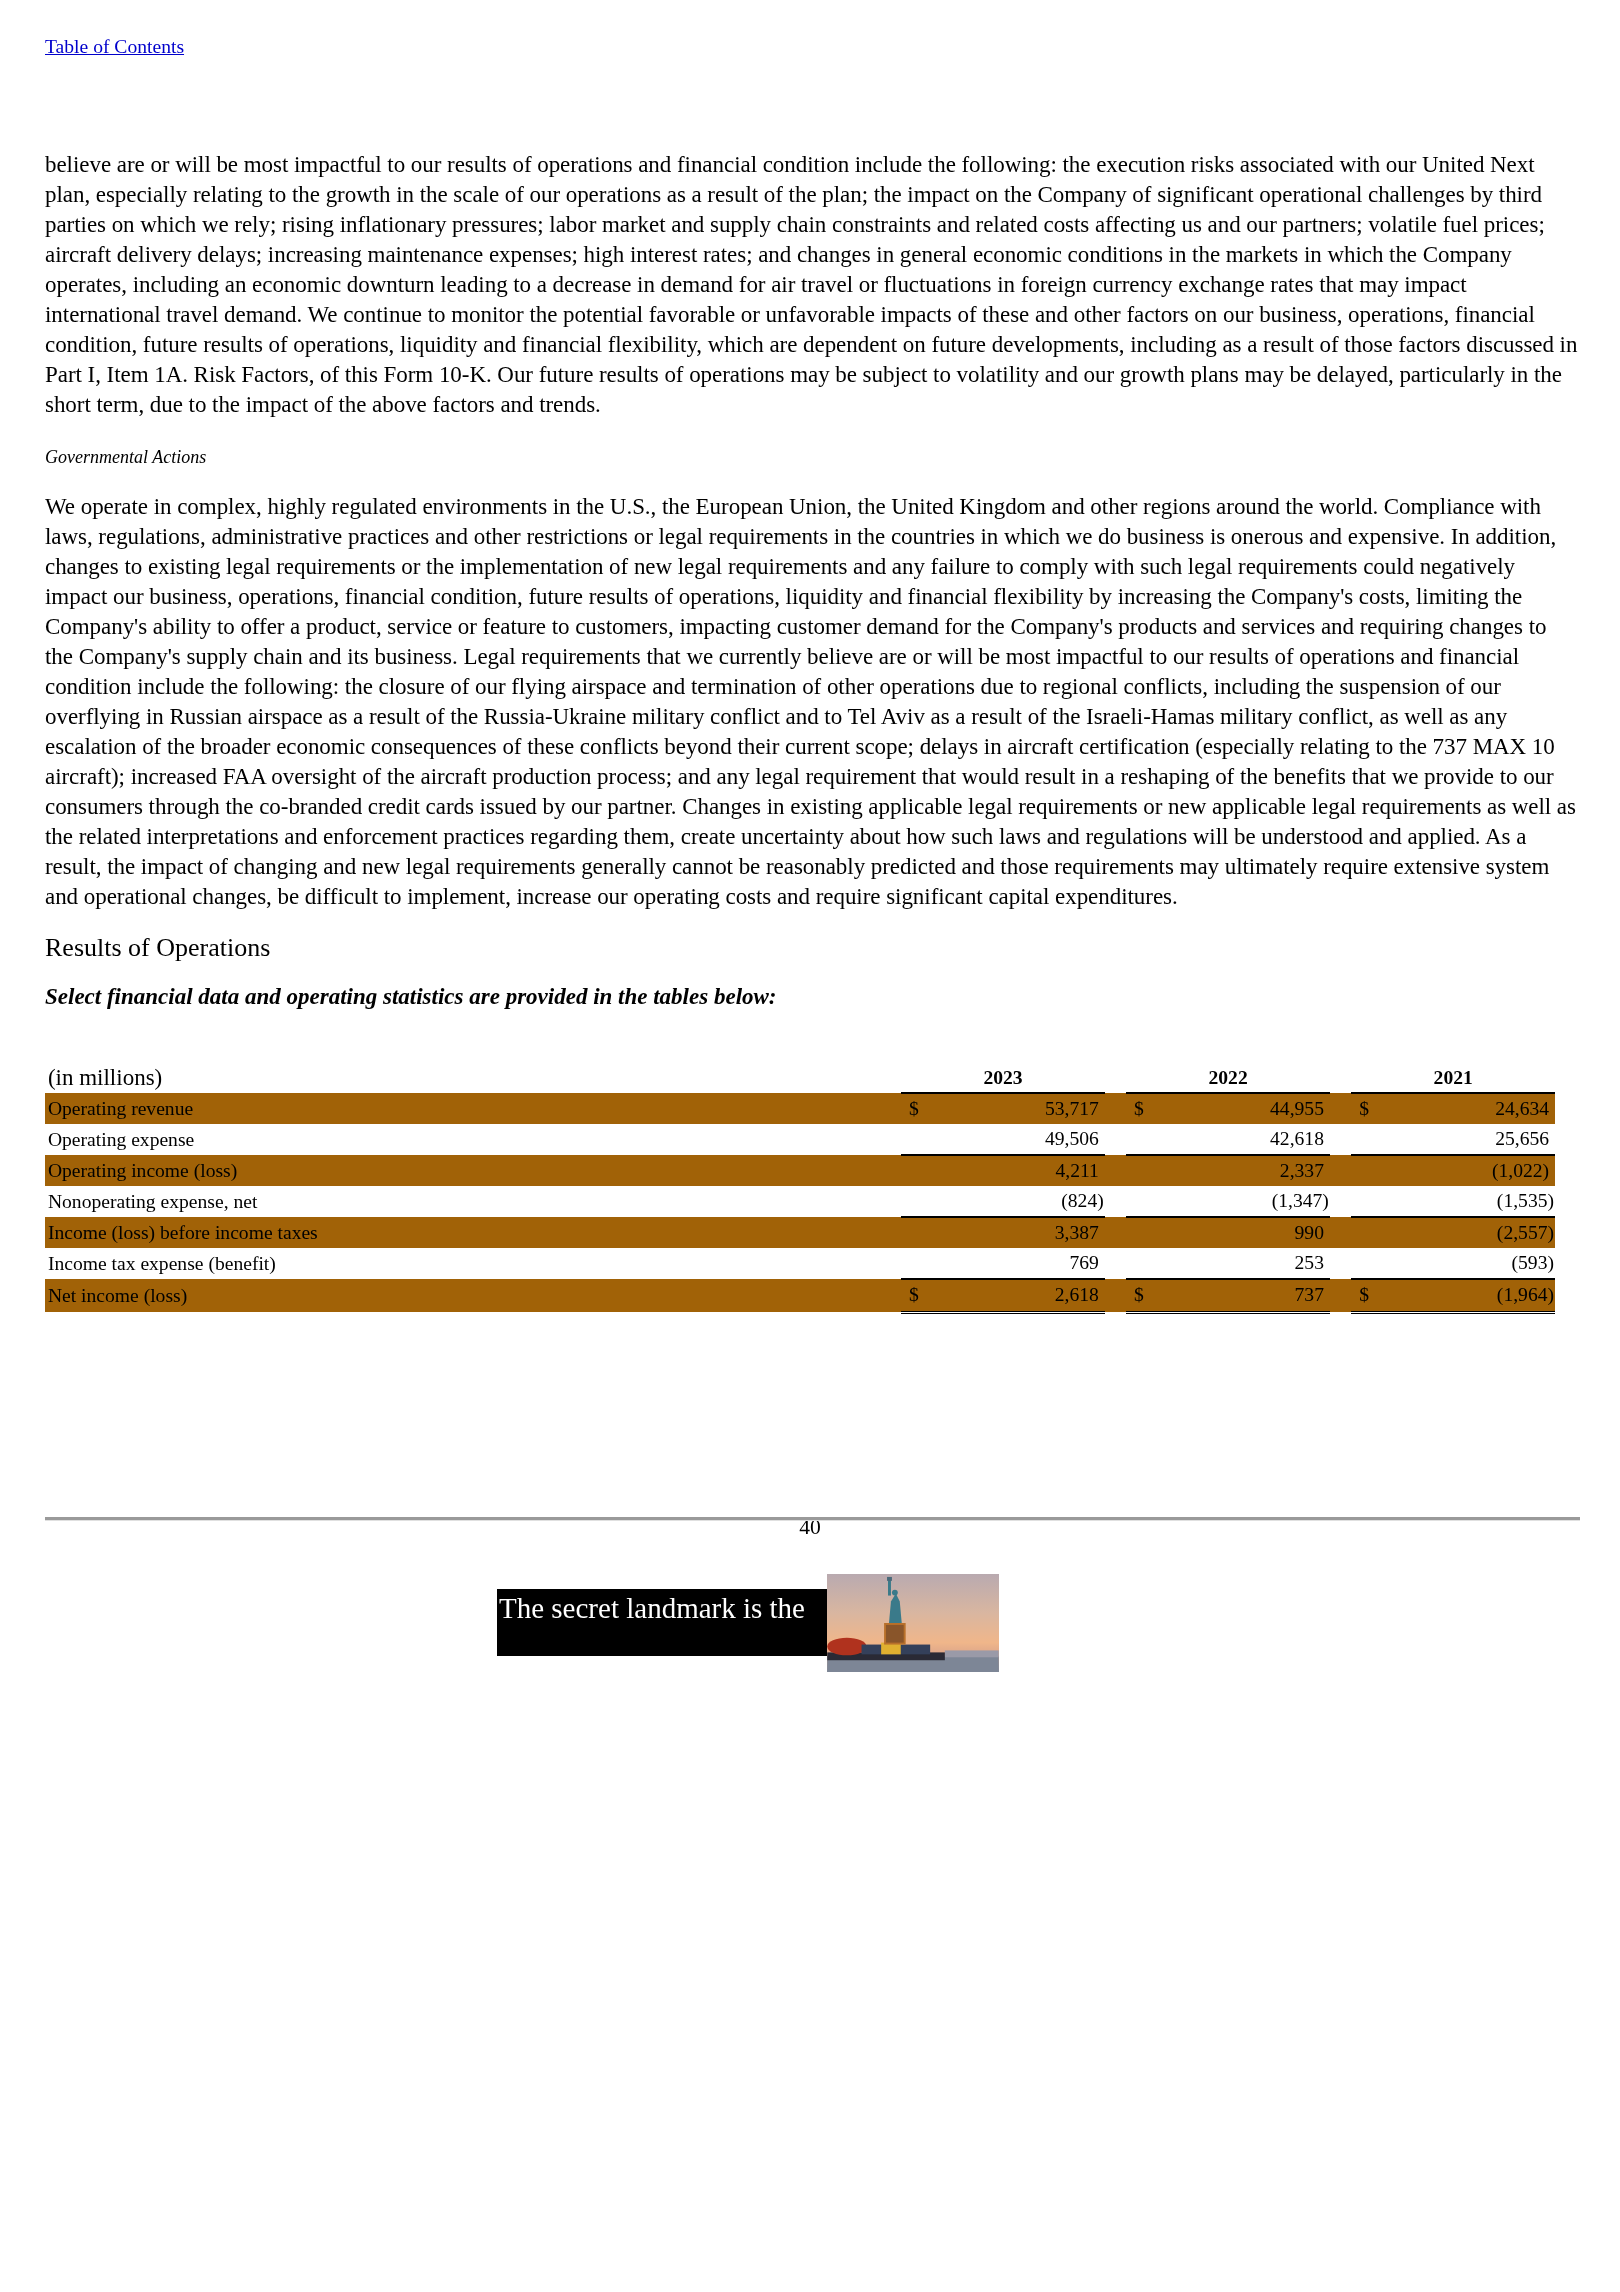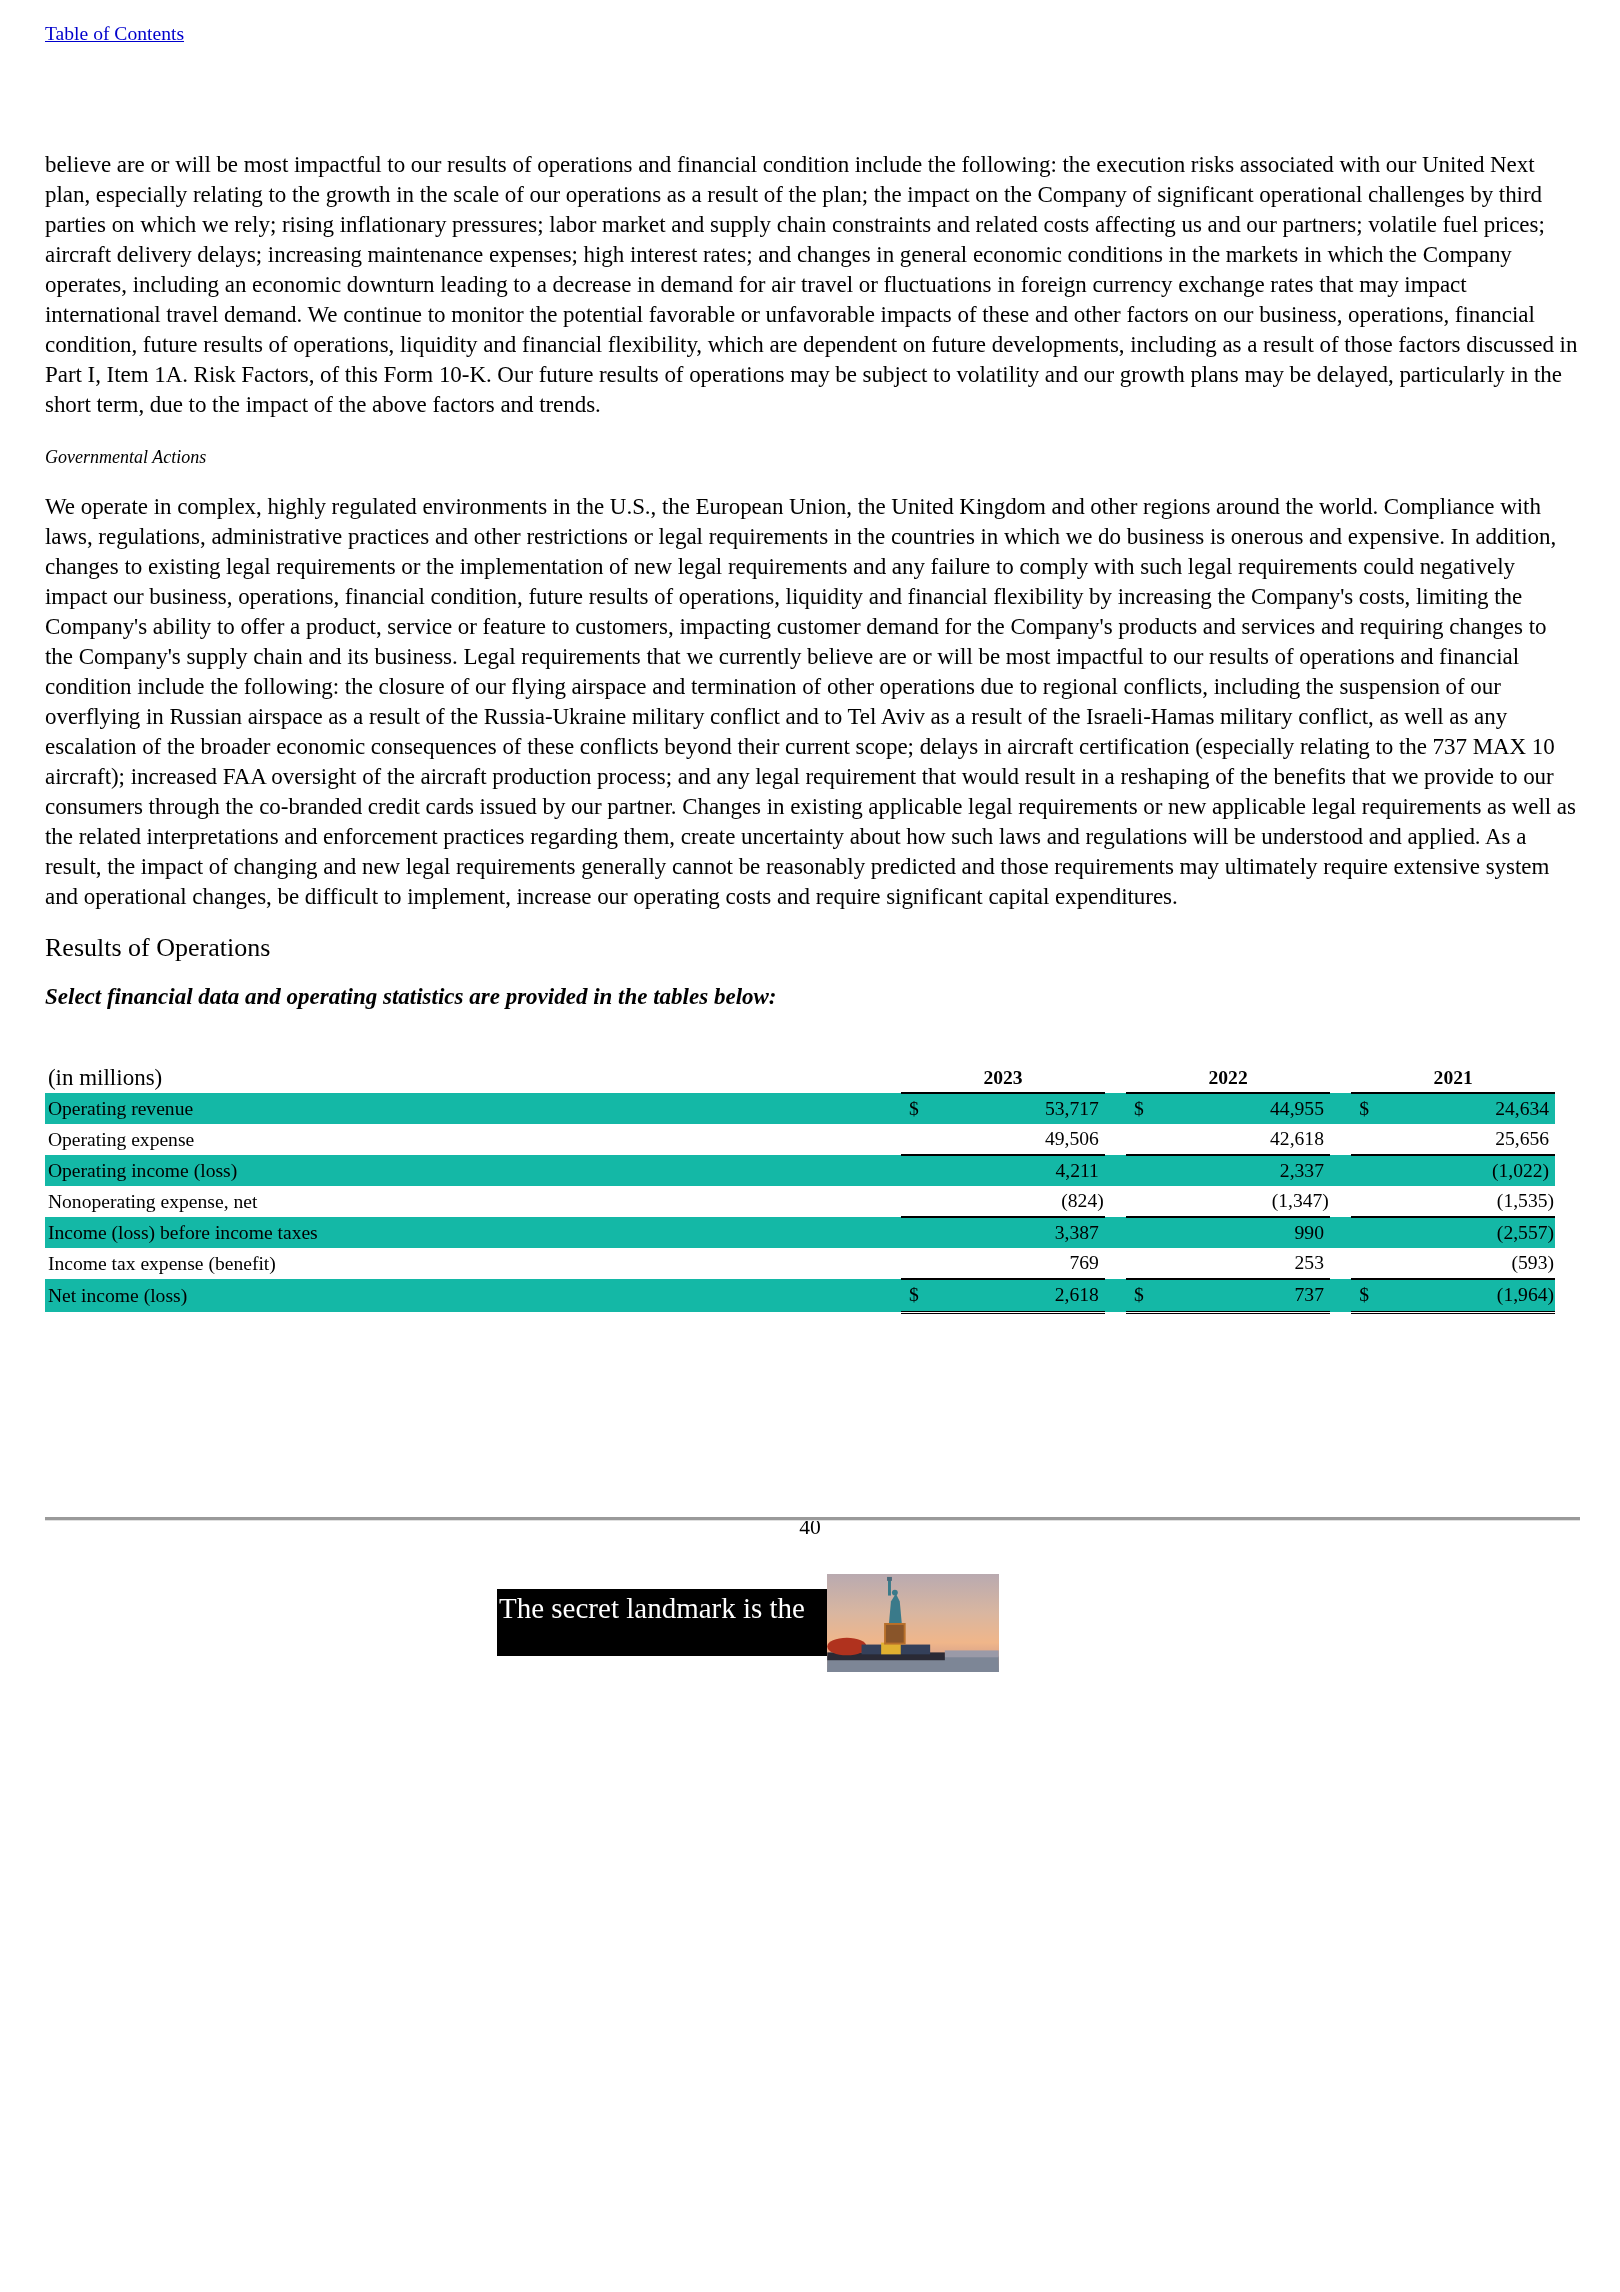--- a/index.html
+++ b/index.html
@@ -2,40 +2,40 @@
 <html><head>
   <meta charset="utf-8">
   <style>
     html, body { margin: 0; padding: 0; background: #ffffff; }
     body {
       width: 1620px; height: 2293px; position: relative; overflow: hidden;
       font-family: "Liberation Serif", "DejaVu Serif", serif;
       color: #000;
     }
     .toc-link {
-      position: absolute; left: 45px; top: 23px;
+      position: absolute; left: 45px; top: 36px;
       font-size: 19.6px; color: #0000cc; text-decoration: underline;
     }
     .content { position: absolute; left: 45px; top: 150px; width: 1535px; }
     p.body {
       margin: 0; font-size: 23px; line-height: 30px; text-align: left;
       letter-spacing: -0.05px;
     }
     .subhead-italic { font-weight: normal; font-style: italic; font-size: 18px; line-height: 29px; margin: 22.5px 0 20.6px 0; }
     .subhead-bold { font-weight: normal; font-size: 26px; line-height: 29px; margin: 20.6px 0 20.6px 0; }
     .subhead-bi { font-weight: bold; font-style: italic; font-size: 23px; line-height: 29px; margin: 0 0 19.6px 0; }
 
     table.fin {
       position: absolute; left: 45px; top: 1063px;
       border-collapse: collapse; width: 1510px;
       font-size: 19.6px;
     }
     table.fin td { padding: 0; height: 30px; vertical-align: middle; white-space: nowrap; }
     table.fin tr.hdr td { height: 29px; }
-    table.fin tr.shade td.c { background: #14b8a6; }
+    table.fin tr.shade td.c { background: #a16207; }
     .lbl { width: 854px; padding-left: 2.9px !important; }
     .lbl-hdr { font-size: 23px; }
     .yr { font-weight: bold; text-align: center; font-size: 19.6px; }
     .dol { width: 37px; padding-left: 7.8px !important; }
     .num { width: 153px; text-align: right; padding-right: 5.9px !important; }
     .gap { width: 21.6px; }
     .bt { border-top: 2px solid #000; }
     .bb2 { border-bottom: 3.9px double #000; }
 
     .page-num {

